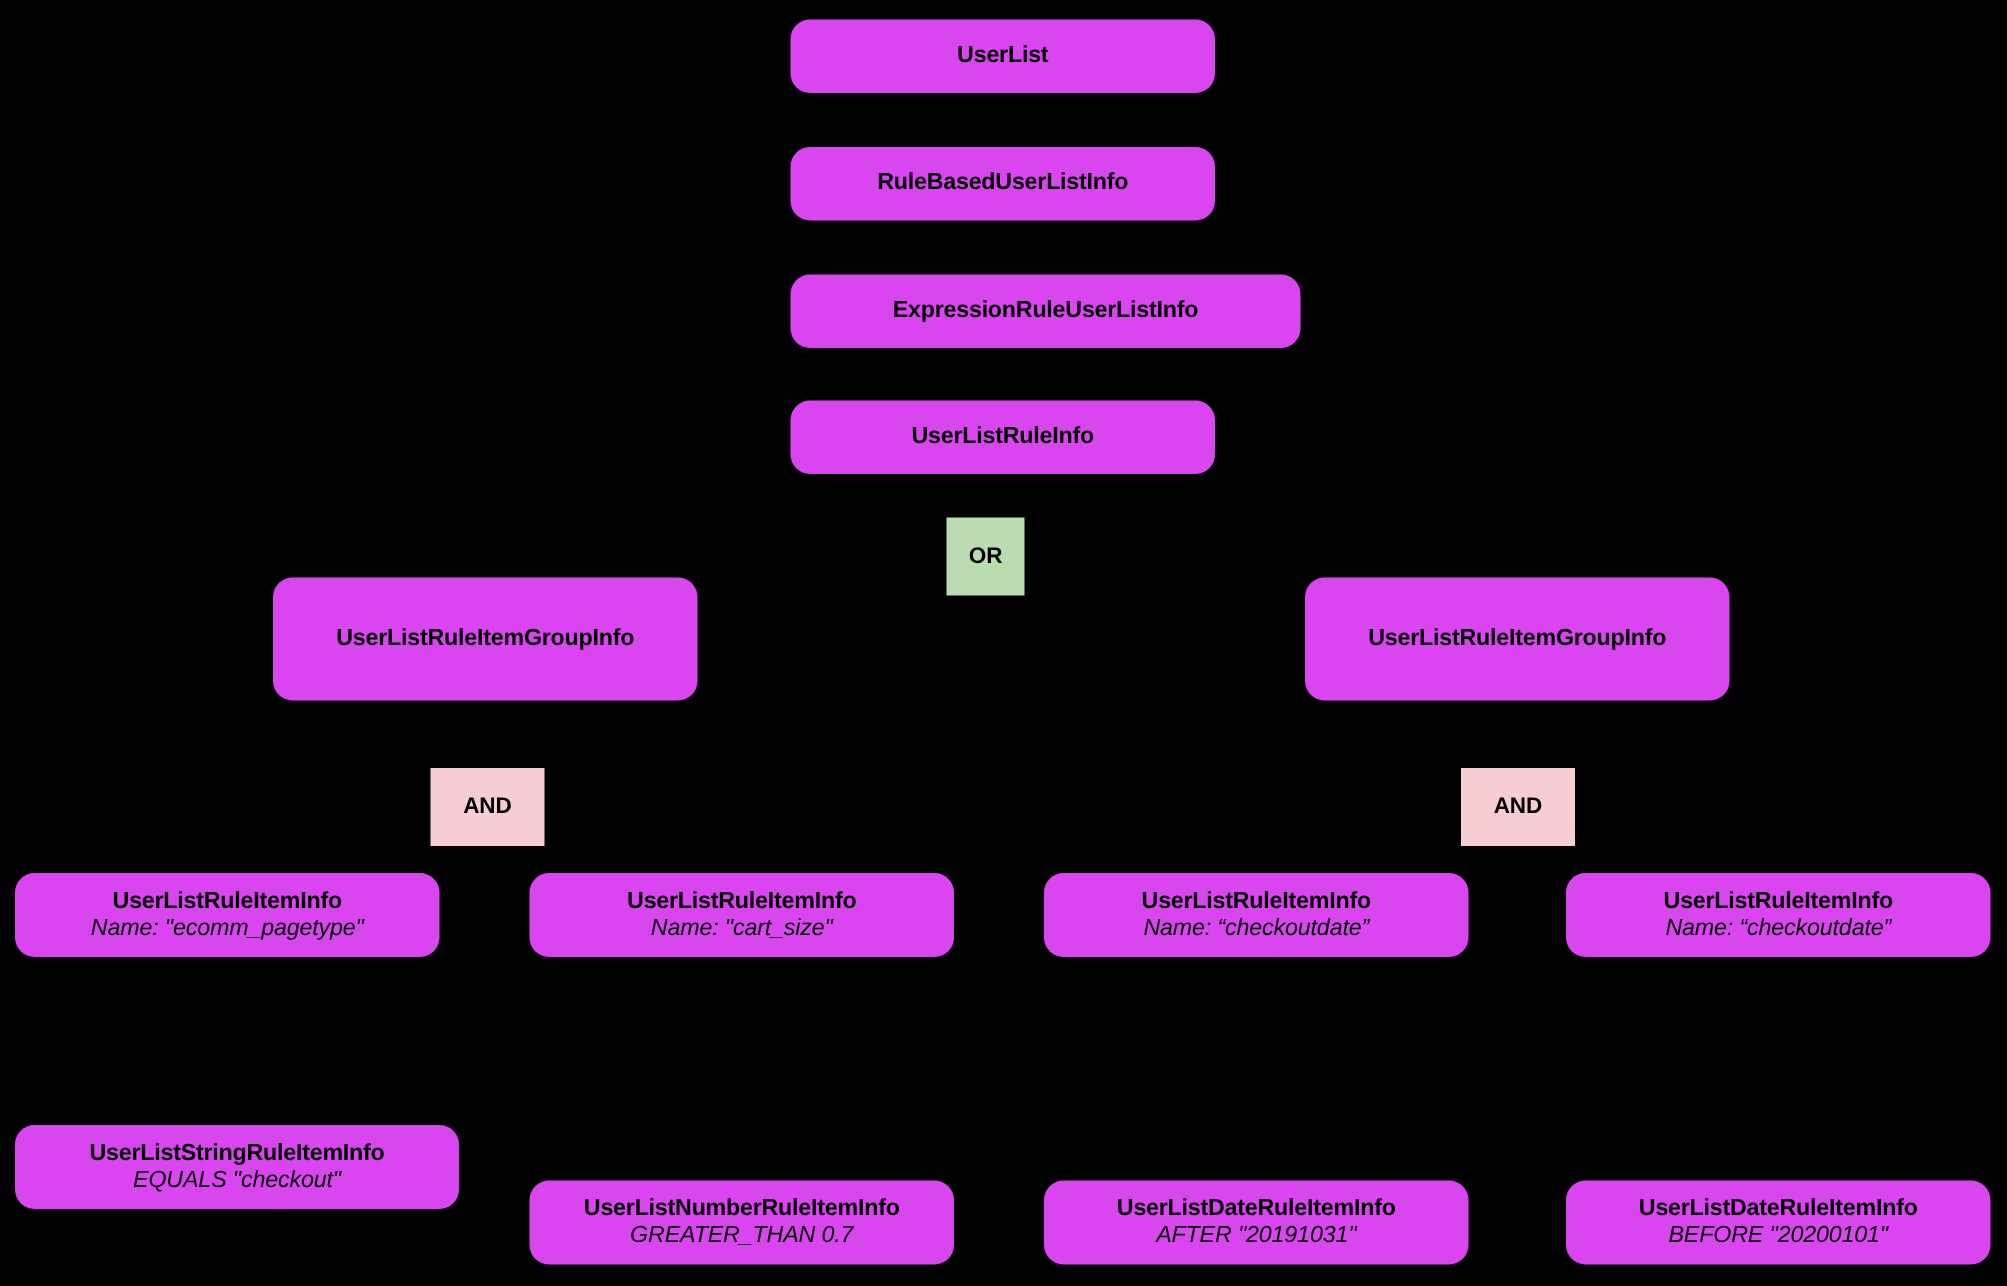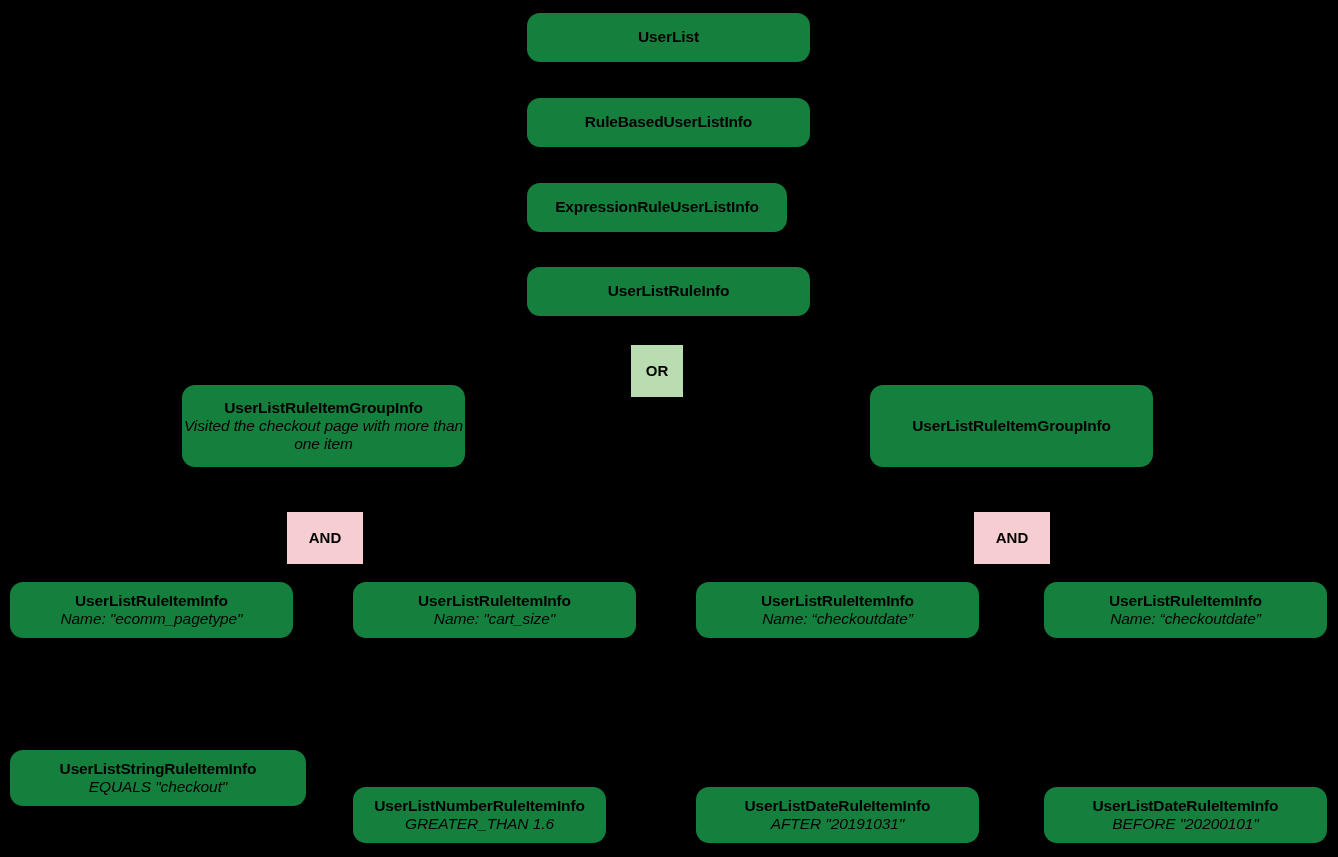--- a/index.html
+++ b/index.html
@@ -22,21 +22,21 @@
     box-sizing: border-box;
     display: flex;
     flex-direction: column;
     align-items: center;
     justify-content: center;
     text-align: center;
     line-height: 1.18;
     color: #000000;
   }
   .node.rounded {
-    background: #15803d;
+    background: #d946ef;
     border-radius: 13px;
   }
   .node.op {
     border-radius: 0;
   }
   .node.op.or  { background: #b9ddb1; }
   .node.op.and { background: #f6cdd0; }
   .n-title {
     font-weight: bold;
     font-size: 15.5px;
@@ -137,32 +137,31 @@
       <div class="edge" style="left: 1184.5px; top: 712.5px; width: 2px; height: 74.5px;"></div>
       <div class="notch" style="left: 1176.5px; top: 778px;"></div>
     </div>
   <div id="node-layer">
       <div class="node rounded" style="left: 527px; top: 13px; width: 283px; height: 49px;">
         <div class="n-title">UserList</div>
       </div>
       <div class="node rounded" style="left: 527px; top: 98px; width: 283px; height: 49px;">
         <div class="n-title">RuleBasedUserListInfo</div>
       </div>
-      <div class="node rounded" style="left: 527px; top: 183px; width: 260px; height: 49px;">
+      <div class="node rounded" style="left: 527px; top: 183px; width: 340px; height: 49px;">
         <div class="n-title">ExpressionRuleUserListInfo</div>
       </div>
       <div class="node rounded" style="left: 527px; top: 267px; width: 283px; height: 49px;">
         <div class="n-title">UserListRuleInfo</div>
       </div>
       <div class="node op or" style="left: 631px; top: 345px; width: 52px; height: 52px;">
         <div class="op-label">OR</div>
       </div>
       <div class="node rounded" style="left: 182px; top: 385px; width: 283px; height: 82px;">
         <div class="n-title">UserListRuleItemGroupInfo</div>
-        <div class="n-sub">Visited the checkout page with more than one item</div>
       </div>
       <div class="node rounded" style="left: 870px; top: 385px; width: 283px; height: 82px;">
         <div class="n-title">UserListRuleItemGroupInfo</div>
       </div>
       <div class="node op and" style="left: 287px; top: 512px; width: 76px; height: 52px;">
         <div class="op-label">AND</div>
       </div>
       <div class="node op and" style="left: 974px; top: 512px; width: 76px; height: 52px;">
         <div class="op-label">AND</div>
       </div>
@@ -179,23 +178,23 @@
         <div class="n-sub nowrap">Name: “checkoutdate”</div>
       </div>
       <div class="node rounded" style="left: 1044px; top: 582px; width: 283px; height: 56px;">
         <div class="n-title">UserListRuleItemInfo</div>
         <div class="n-sub nowrap">Name: “checkoutdate”</div>
       </div>
       <div class="node rounded" style="left: 10px; top: 750px; width: 296px; height: 56px;">
         <div class="n-title">UserListStringRuleItemInfo</div>
         <div class="n-sub nowrap">EQUALS "checkout"</div>
       </div>
-      <div class="node rounded" style="left: 353px; top: 787px; width: 253px; height: 56px;">
+      <div class="node rounded" style="left: 353px; top: 787px; width: 283px; height: 56px;">
         <div class="n-title">UserListNumberRuleItemInfo</div>
-        <div class="n-sub nowrap">GREATER_THAN 1.6</div>
+        <div class="n-sub nowrap">GREATER_THAN 0.7</div>
       </div>
       <div class="node rounded" style="left: 696px; top: 787px; width: 283px; height: 56px;">
         <div class="n-title">UserListDateRuleItemInfo</div>
         <div class="n-sub nowrap">AFTER "20191031"</div>
       </div>
       <div class="node rounded" style="left: 1044px; top: 787px; width: 283px; height: 56px;">
         <div class="n-title">UserListDateRuleItemInfo</div>
         <div class="n-sub nowrap">BEFORE "20200101"</div>
       </div>
     </div>

